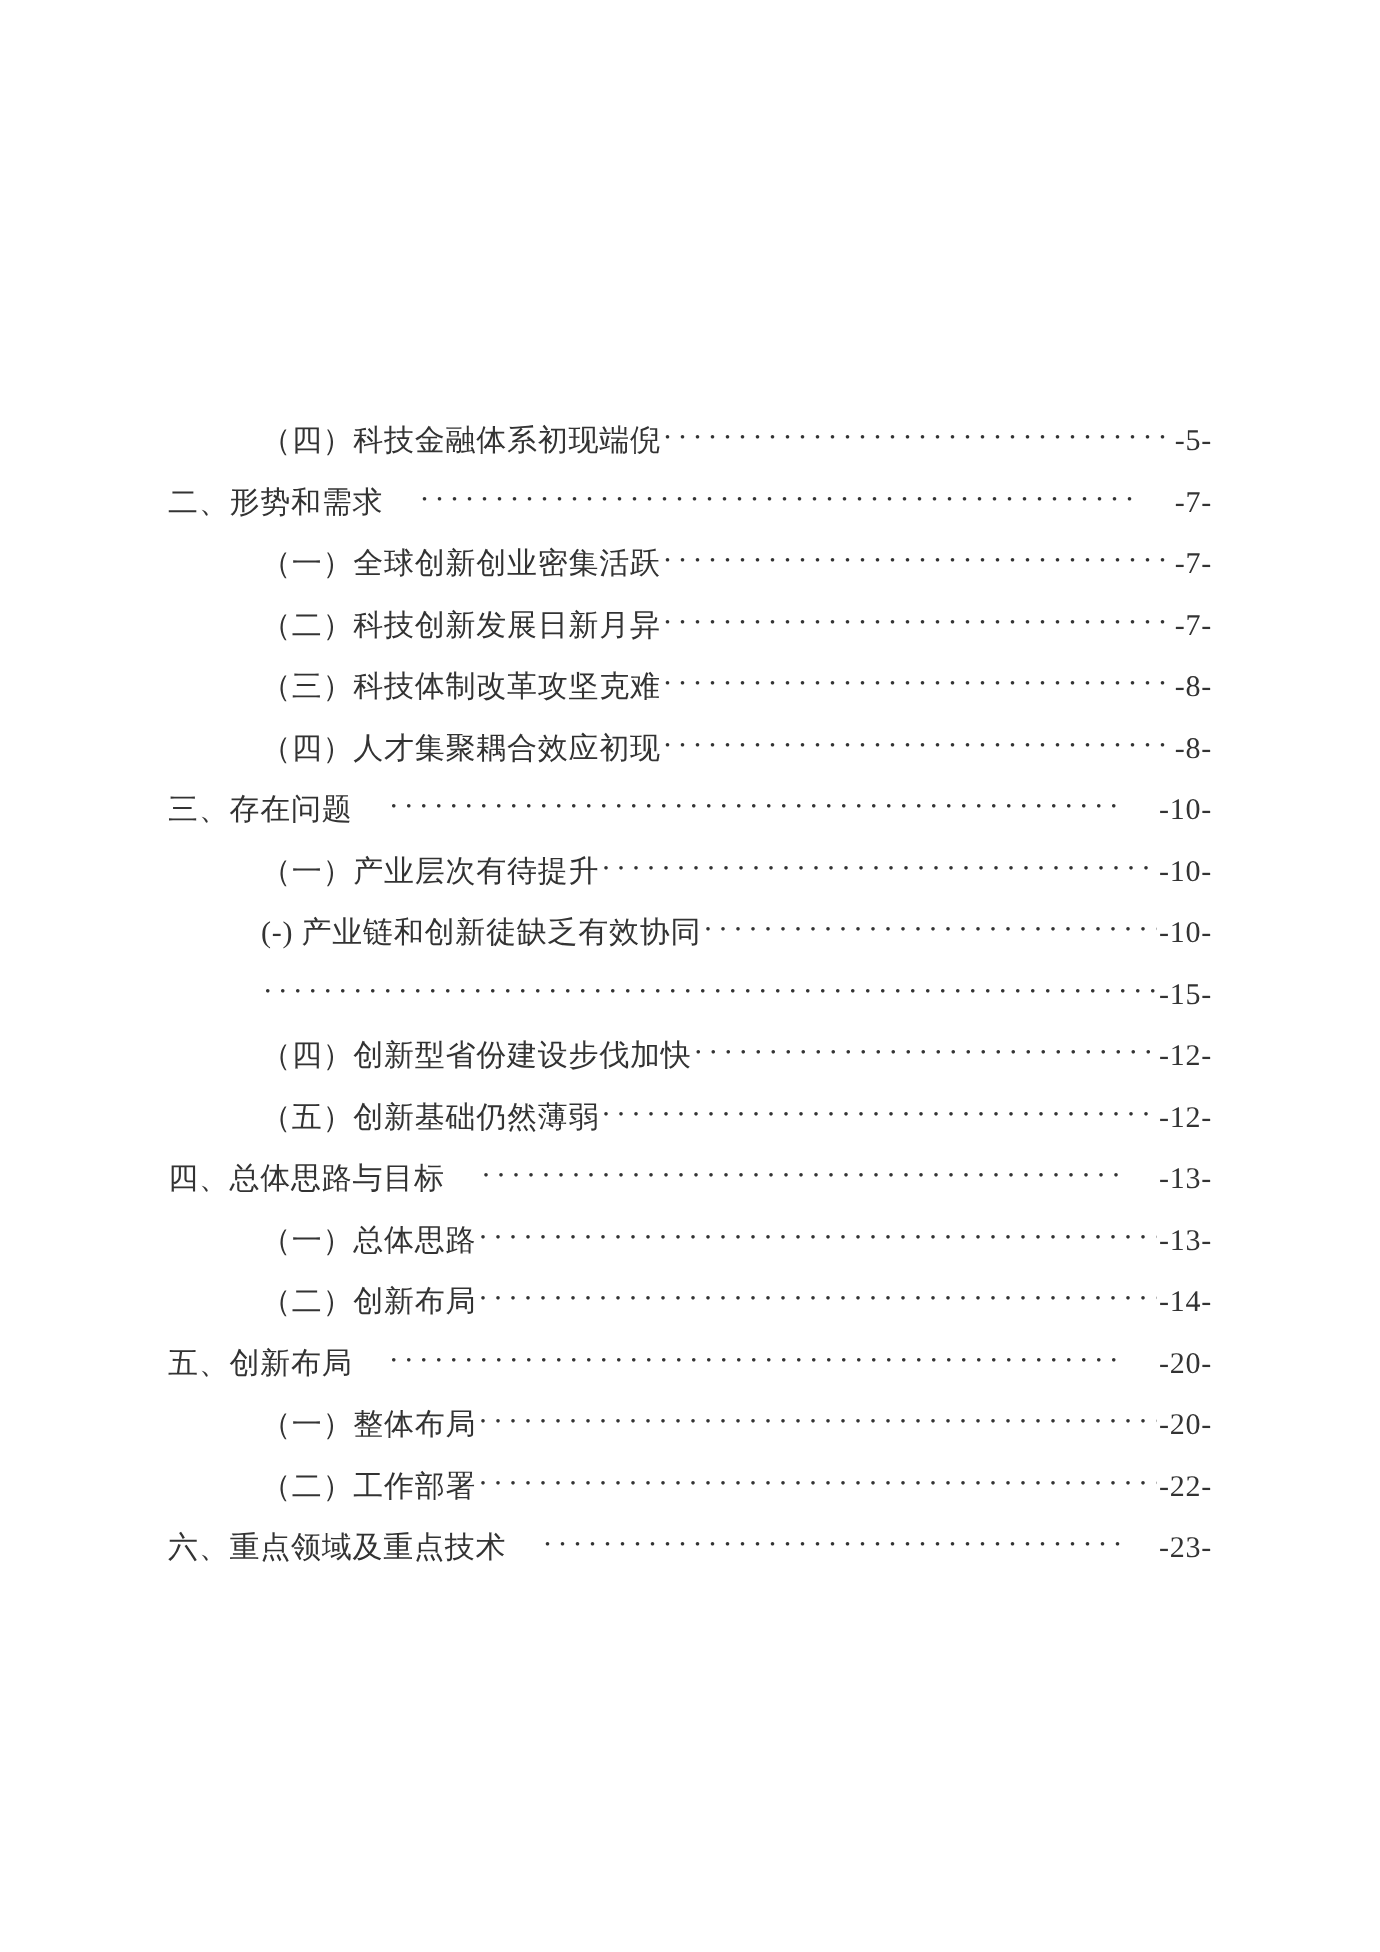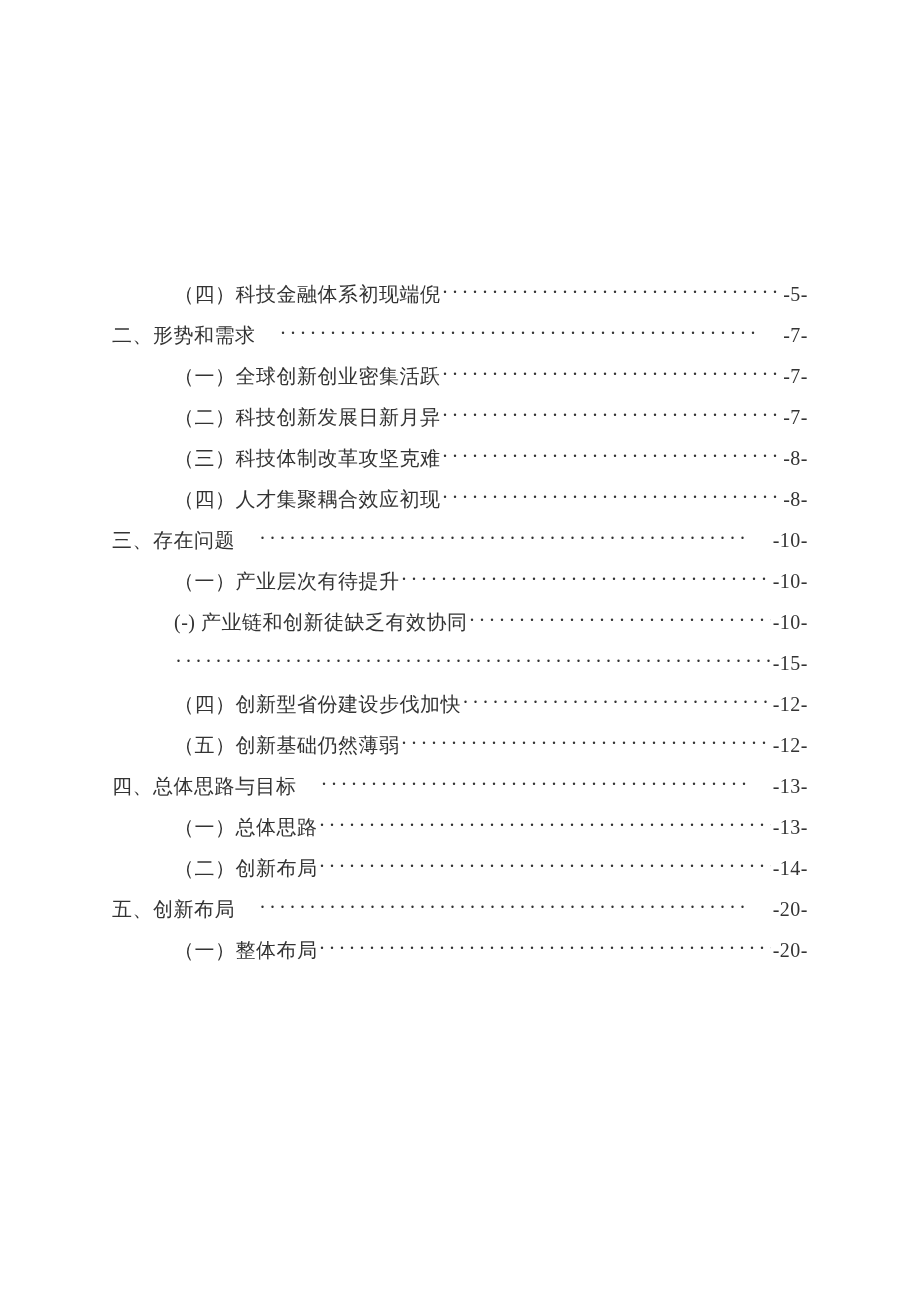--- a/index.html
+++ b/index.html
@@ -128,13 +128,23 @@
     <div class="toc-line toc-l1">
       <span class="toc-label">五、创新布局</span>
       <span class="toc-dots"></span>
       <span class="toc-page">-20-</span>
     </div>
     <div class="toc-line toc-l2">
       <span class="toc-label">（一）整体布局</span>
       <span class="toc-dots"></span>
       <span class="toc-page">-20-</span>
     </div>
+    <div class="toc-line toc-l2">
+      <span class="toc-label">（二）工作部署</span>
+      <span class="toc-dots"></span>
+      <span class="toc-page">-22-</span>
+    </div>
+    <div class="toc-line toc-l1">
+      <span class="toc-label">六、重点领域及重点技术</span>
+      <span class="toc-dots"></span>
+      <span class="toc-page">-23-</span>
+    </div>
   </div>
 
 </body></html>

